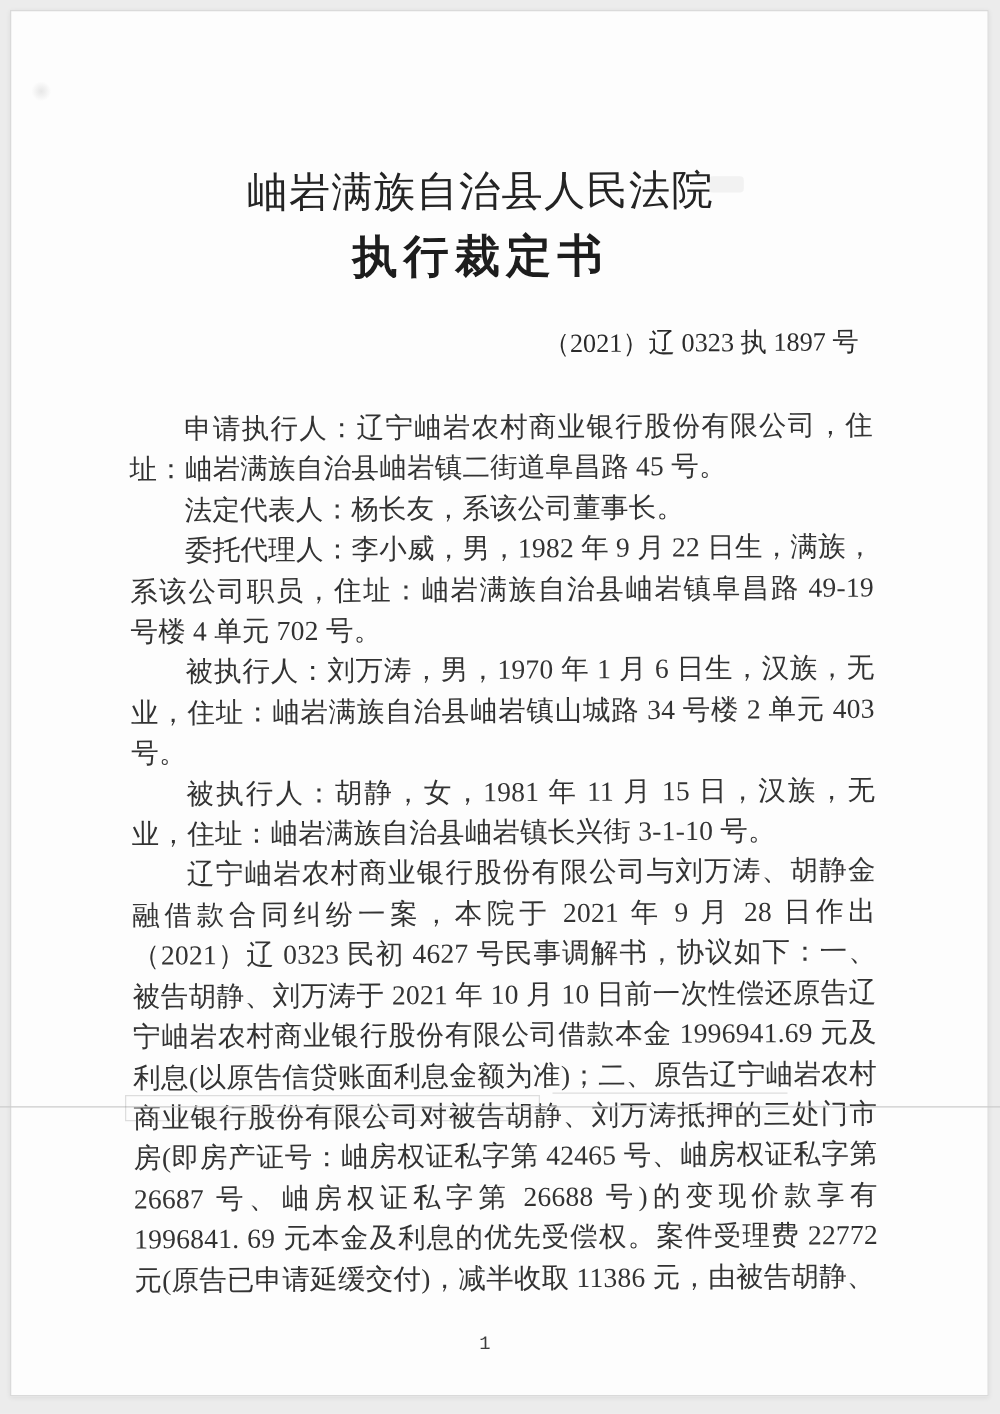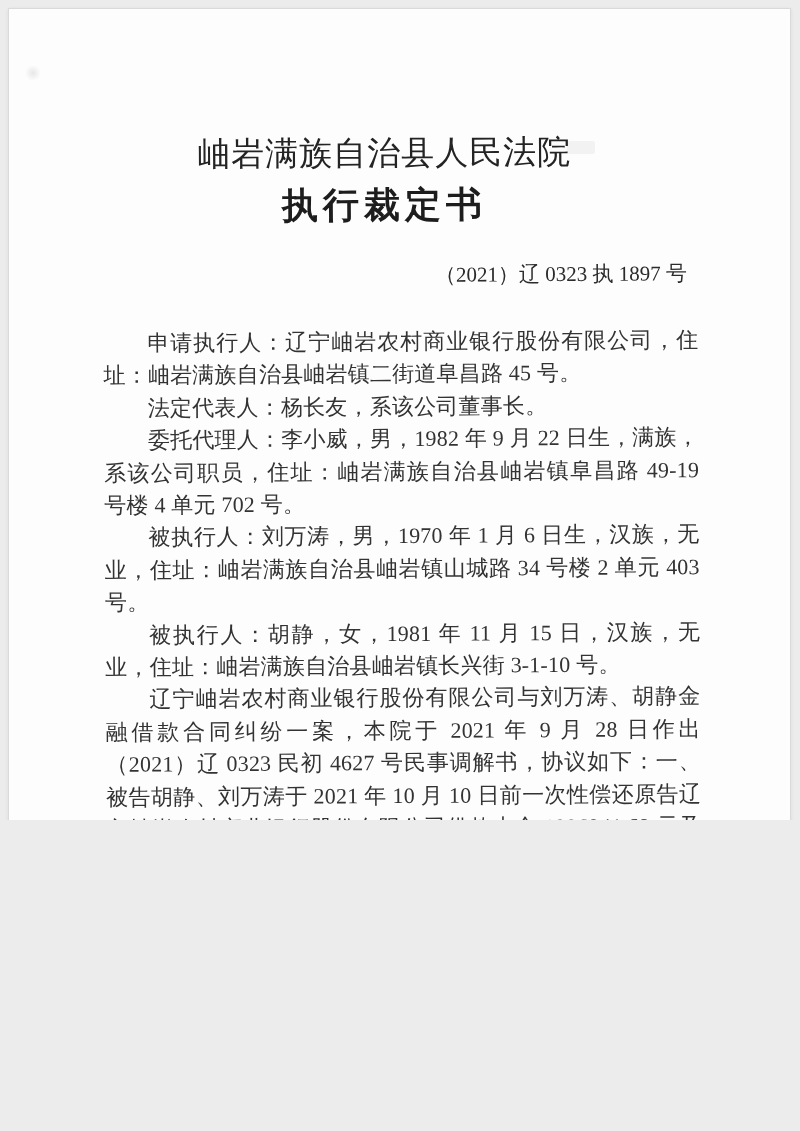--- a/index.html
+++ b/index.html
@@ -3,21 +3,21 @@
 <meta charset="utf-8">
 <style>
   html, body { margin: 0; padding: 0; }
   body {
     background: #ececec;
     font-family: "Liberation Serif", "DejaVu Serif", serif;
   }
   .canvas {
     position: relative;
     width: 800px;
-    height: 820px;
+    height: 1131px;
     background: #ececec;
     overflow: hidden;
     margin: 0;
   }
   .sheet {
     position: absolute;
     left: 8px;
     top: 8px;
     width: 783px;
     height: 1109px;

